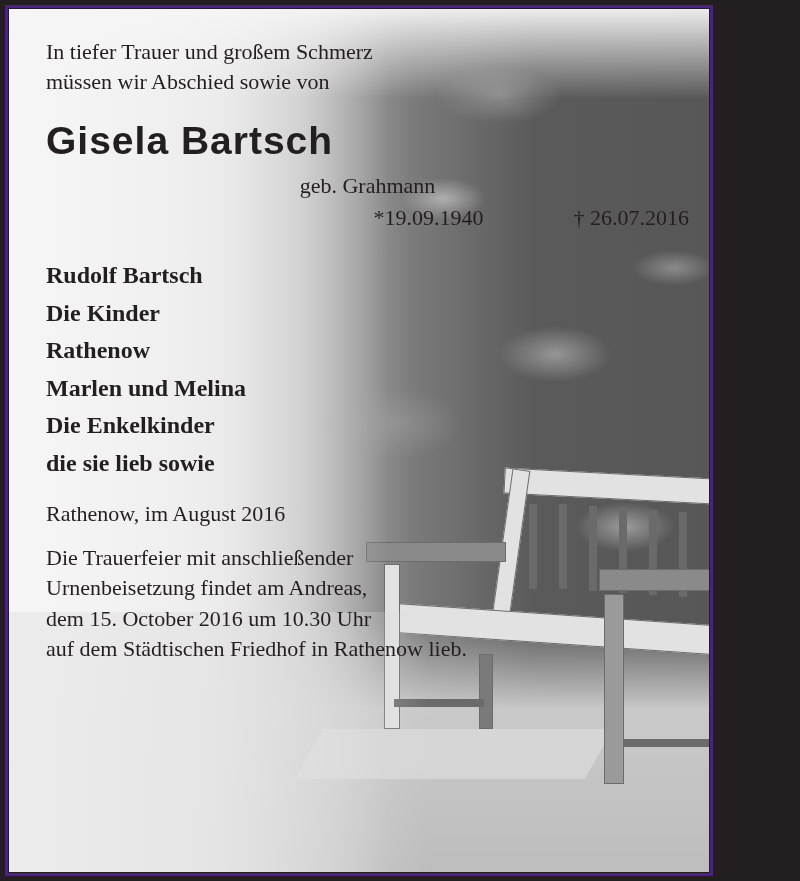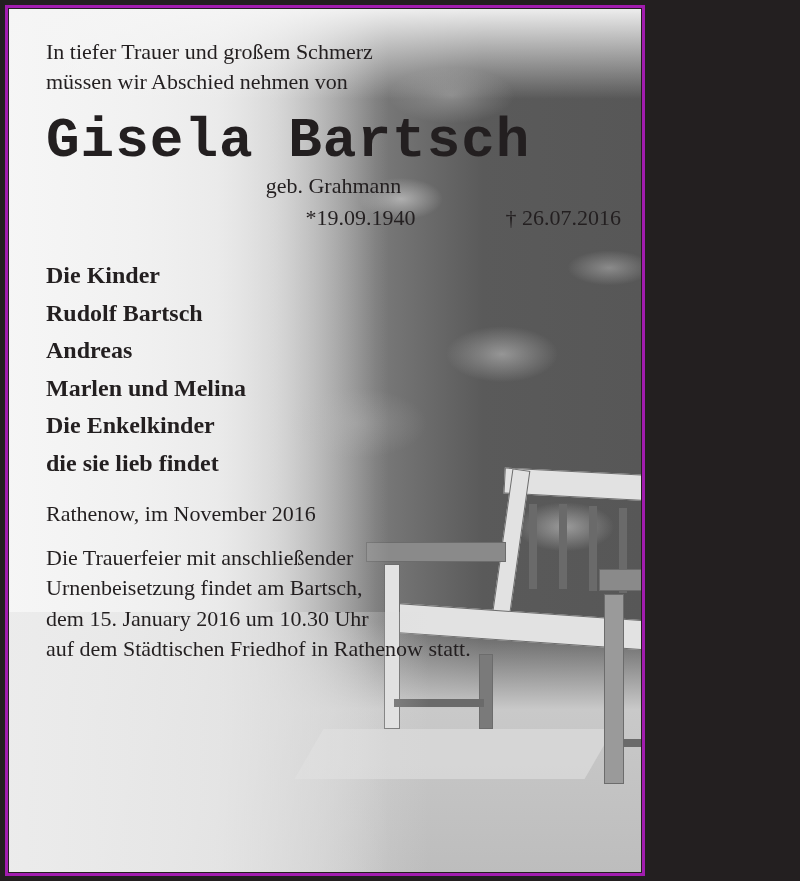--- a/index.html
+++ b/index.html
@@ -1,19 +1,19 @@
 <!DOCTYPE html>
 <html><head>
 <meta charset="utf-8">
 <style>
   html, body { margin: 0; padding: 0; }
   body { width: 800px; height: 881px; background: #231f20; position: relative; overflow: hidden; }
   .frame {
-    position: absolute; left: 5px; top: 5px; width: 640px; height: 871px;
-    background: #a21caf; box-sizing: border-box;
+    position: absolute; left: 5px; top: 5px; width: 708px; height: 871px;
+    background: #4c1d95; box-sizing: border-box;
   }
   .inner {
     position: absolute; left: 3px; top: 3px; right: 3px; bottom: 3px;
     border: 1px solid #231f20; box-sizing: border-box; overflow: hidden;
     background: #f2f2f2;
   }
   
   .photo { position: absolute; inset: 0; }
   .trees {
     position: absolute; inset: 0;
@@ -50,21 +50,21 @@
   
   .bench { position: absolute; left: 345px; top: 455px; width: 420px; height: 330px; }
   .bench .b { position: absolute; background: #e2e2e2; border: 1px solid #6c6c6c; box-sizing: border-box; }
   .bench .d { position: absolute; background: #6a6a6a; }
 
   .content {
     position: absolute; left: 37px; top: 28px; right: 20px; bottom: 10px;
     font-family: "DejaVu Serif", "Liberation Serif", serif; color: #231f20;
   }
   .intro { font-family: "Liberation Serif", serif; font-size: 22px; line-height: 30px; margin: 0; }
-  .name { font-family: Liberation Mono, monospace; font-weight: bold; font-size: 56px; line-height: 60px; margin: 14px 0 0 0; letter-spacing: 1px; }
+  .name { font-family: Liberation Sans, sans-serif; font-weight: bold; font-size: 39px; line-height: 60px; margin: 14px 0 0 0; letter-spacing: 1px; }
   .maiden { font-family: "Liberation Serif", serif; font-size: 22px; line-height: 30px; margin: 0; text-align: center; }
   .dates { font-family: "Liberation Serif", serif; font-size: 22px; line-height: 34px; margin: 0; display: flex; justify-content: flex-end; }
   .dates .born { width: 200px; }
   .mourners { margin-top: 22px; }
   .mourner { font-family: "Liberation Serif", serif; font-weight: bold; font-size: 24px; line-height: 37.6px; }
   .place { font-family: "Liberation Serif", serif; font-size: 22px; line-height: 30px; margin-top: 16px; }
   .service { font-family: "Liberation Serif", serif; font-size: 22px; line-height: 30.5px; margin-top: 14px; }
 </style>
 </head>
 <body>
@@ -103,42 +103,42 @@
         <div class="d" style="left:40px;top:235px;width:90px;height:8px;"></div>
         <div class="d" style="left:270px;top:275px;width:90px;height:8px;"></div>
       </div>
       <div class="left-fade"></div>
       <div class="grass-left"></div>
       <div class="top-fade"></div>
     </div>
 
     <div class="content">
       <p class="intro">In tiefer Trauer und großem Schmerz</p>
-      <p class="intro">müssen wir Abschied nehmen von</p>
+      <p class="intro">müssen wir Abschied sowie von</p>
 
       <h1 class="name">Gisela Bartsch</h1>
       <p class="maiden">geb. Grahmann</p>
       <div class="dates">
         <span class="born">*19.09.1940</span>
         <span class="died">† 26.07.2016</span>
       </div>
 
       <div class="mourners">
+        <div class="mourner">Rudolf Bartsch</div>
         <div class="mourner">Die Kinder</div>
-        <div class="mourner">Rudolf Bartsch</div>
-        <div class="mourner">Andreas</div>
+        <div class="mourner">Rathenow</div>
         <div class="mourner">Marlen und Melina</div>
         <div class="mourner">Die Enkelkinder</div>
-        <div class="mourner">die sie lieb findet</div>
+        <div class="mourner">die sie lieb sowie</div>
       </div>
 
-      <div class="place">Rathenow, im November 2016</div>
+      <div class="place">Rathenow, im August 2016</div>
 
       <div class="service">
         <div>Die Trauerfeier mit anschließender</div>
-        <div>Urnenbeisetzung findet am Bartsch,</div>
-        <div>dem 15. January 2016 um 10.30 Uhr</div>
-        <div>auf dem Städtischen Friedhof in Rathenow statt.</div>
+        <div>Urnenbeisetzung findet am Andreas,</div>
+        <div>dem 15. October 2016 um 10.30 Uhr</div>
+        <div>auf dem Städtischen Friedhof in Rathenow lieb.</div>
       </div>
     </div>
 
   </div>
 </div>
 
 </body></html>

